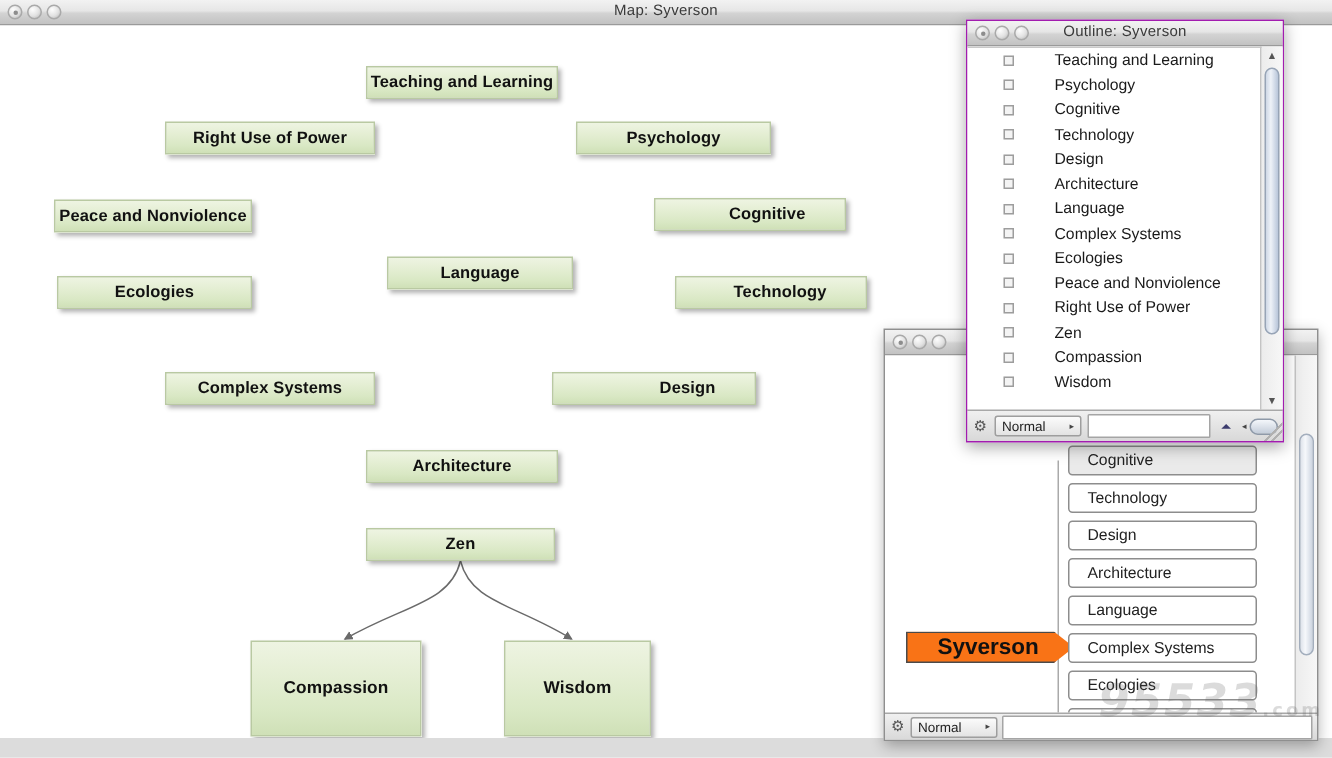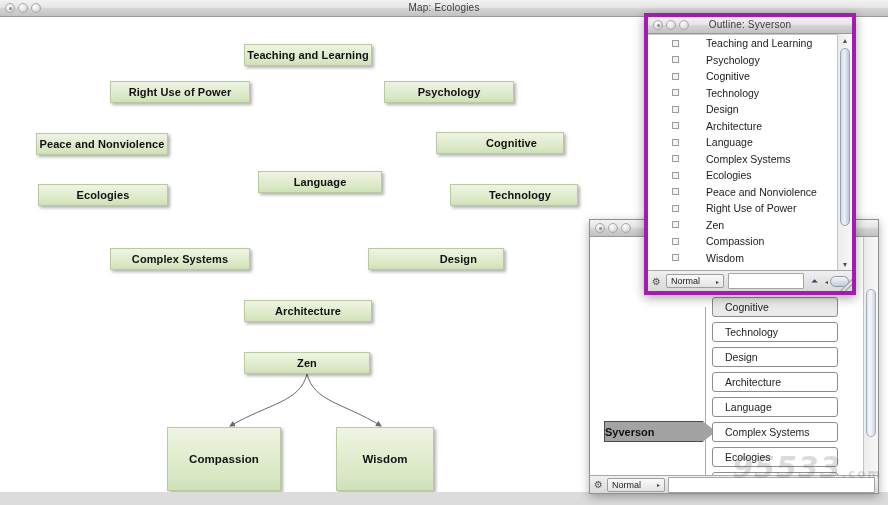--- a/index.html
+++ b/index.html
@@ -49,21 +49,21 @@
     display:flex;align-items:center;justify-content:center;
     white-space:nowrap;letter-spacing:.1px;
   }
   .node.ralign{justify-content:flex-end;padding-right:26px;}
   .node.big{font-size:11.5px;}
   svg.links{position:absolute;left:0;top:0;width:888px;height:475px;pointer-events:none;}
 
   
   #outlinewin{
     left:644px;top:13px;width:212px;height:282px;
-    border:4px solid #a21caf;
+    border:1px solid #a21caf;
     box-shadow:0 3px 10px rgba(0,0,0,.35);
   }
   #outlinewin .ol-body{
     position:absolute;left:0;top:17px;right:0;bottom:21px;
     background:#fff;border-top:1px solid #c9c9c9;overflow:hidden;
   }
   .ol-row{height:16.5px;display:flex;align-items:center;}
   .ol-check{
     width:7px;height:7px;margin-left:24px;box-sizing:border-box;
     border:1px solid #9d9d9d;background:#f4f4f4;flex:none;
@@ -131,23 +131,23 @@
   .lbox{
     position:absolute;left:122px;width:126px;height:20px;box-sizing:border-box;
     background:#fff;border:1px solid #8d8d8d;border-radius:3px;
     font-size:10.5px;color:#222;display:flex;align-items:center;
     padding-left:12px;white-space:nowrap;
   }
   .lbox.sel{background:#eaeaea;}
   .spine{position:absolute;left:115px;width:1px;background:#aaa;}
   .rootnode{
     position:absolute;left:14px;top:184px;width:112px;height:21px;
-    border:1px solid #4a4a4a;background:#a3a3a3;box-sizing:border-box;
-    font-size:11px;font-weight:bold;color:#111;
-    display:flex;align-items:center;padding-left:0;
+    border:1px solid #4a4a4a;background:#f97316;box-sizing:border-box;
+    font-size:15px;font-weight:bold;color:#111;
+    display:flex;align-items:center;padding-left:20px;
     clip-path:polygon(0 0,88% 0,100% 50%,88% 100%,0 100%);
   }
   .lw-vscroll{
     position:absolute;right:0;top:17px;bottom:18px;width:14px;
     background:linear-gradient(to right,#ececec,#f7f7f7);border-left:1px solid #c4c4c4;
   }
   .lw-vscroll .thumb{
     position:absolute;left:2px;width:10px;top:52px;height:148px;border-radius:5px;
     background:linear-gradient(to right,#dde2ea 0%,#f6f8fb 40%,#ccd4e0 100%);
     border:1px solid #a3aebd;box-sizing:border-box;
@@ -174,21 +174,21 @@
 </head>
 <body>
 
 <div class="win" id="mapwin">
   <div class="titlebar">
     <div class="lights">
       <div class="light close"></div>
       <div class="light"></div>
       <div class="light"></div>
     </div>
-    <div class="tb-title">Map: Ecologies</div>
+    <div class="tb-title">Map: Syverson</div>
   </div>
   <div class="canvas" id="map-canvas">
     <svg class="links" id="map-links" viewBox="0 0 888 475">
       <defs>
         <marker id="arw" markerWidth="7" markerHeight="7" refX="5" refY="3" orient="auto">
           <path d="M0,0 L6,3 L0,6 z" fill="#6a6a6a"></path>
         </marker>
       </defs>
       <path d="M307,357 C300,385 270,386 230,409" stroke="#6a6a6a" stroke-width="1" fill="none" marker-end="url(#arw)"></path>
       <path d="M307,357 C314,385 344,386 381,409" stroke="#6a6a6a" stroke-width="1" fill="none" marker-end="url(#arw)"></path>

